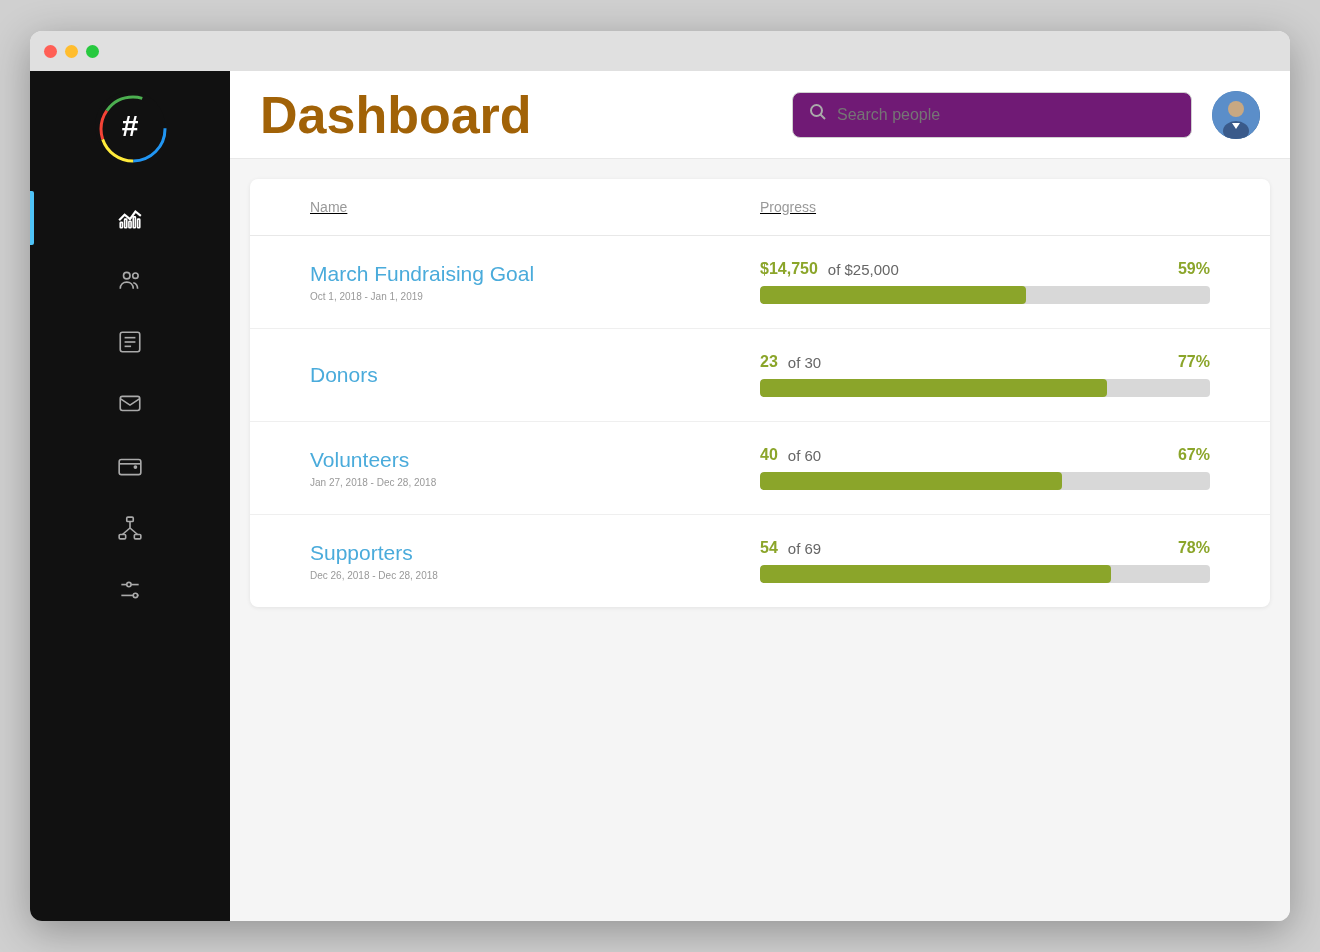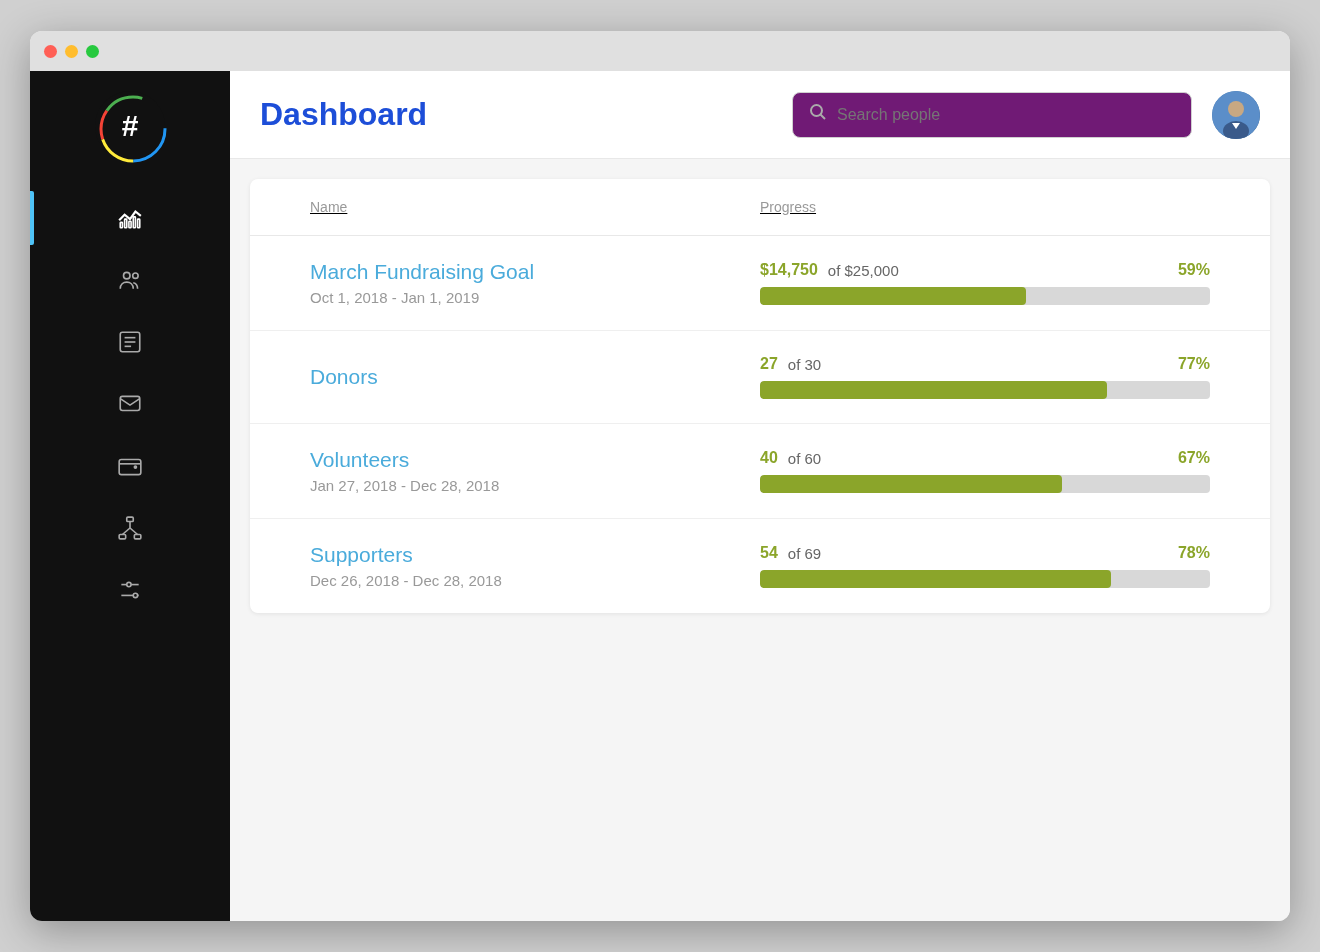--- a/index.html
+++ b/index.html
@@ -141,23 +141,23 @@
       height: 88px;
       background: white;
       display: flex;
       align-items: center;
       padding: 0 30px;
       border-bottom: 1px solid #e8e8e8;
       flex-shrink: 0;
     }
 
     .page-title {
-      font-size: 32px;
+      font-size: 52px;
       font-weight: 700;
-      color: #1d4ed8;
+      color: #a16207;
       flex: 1;
     }
 
     .search-box {
       display: flex;
       align-items: center;
       background: #701a75;
       border: 1.5px solid #d0d0d0;
       border-radius: 8px;
       padding: 0 16px;
@@ -246,21 +246,21 @@
 
     .goal-name {
       font-size: 21px;
       font-weight: 500;
       color: #4aabdb;
       cursor: pointer;
       text-decoration: none;
     }
 
     .goal-date {
-      font-size: 15px;
+      font-size: 10px;
       color: #999;
       margin-top: 5px;
     }
 
     .progress-section {
       display: flex;
       flex-direction: column;
       gap: 8px;
     }
 
@@ -452,21 +452,21 @@
           <div class="progress-bar-fill" style="width:59%"></div>
         </div>
       </div>
     </div>
               <div class="goal-row">
       <div>
         <a href="#" class="goal-name">Donors</a>
       </div>
       <div class="progress-section">
         <div class="progress-meta">
-          <span class="progress-current">27</span>
+          <span class="progress-current">23</span>
           <span class="progress-of">of 30</span>
           <span class="progress-pct">77%</span>
         </div>
         <div class="progress-bar-wrap">
           <div class="progress-bar-fill" style="width:77%"></div>
         </div>
       </div>
     </div>
               <div class="goal-row">
       <div>

